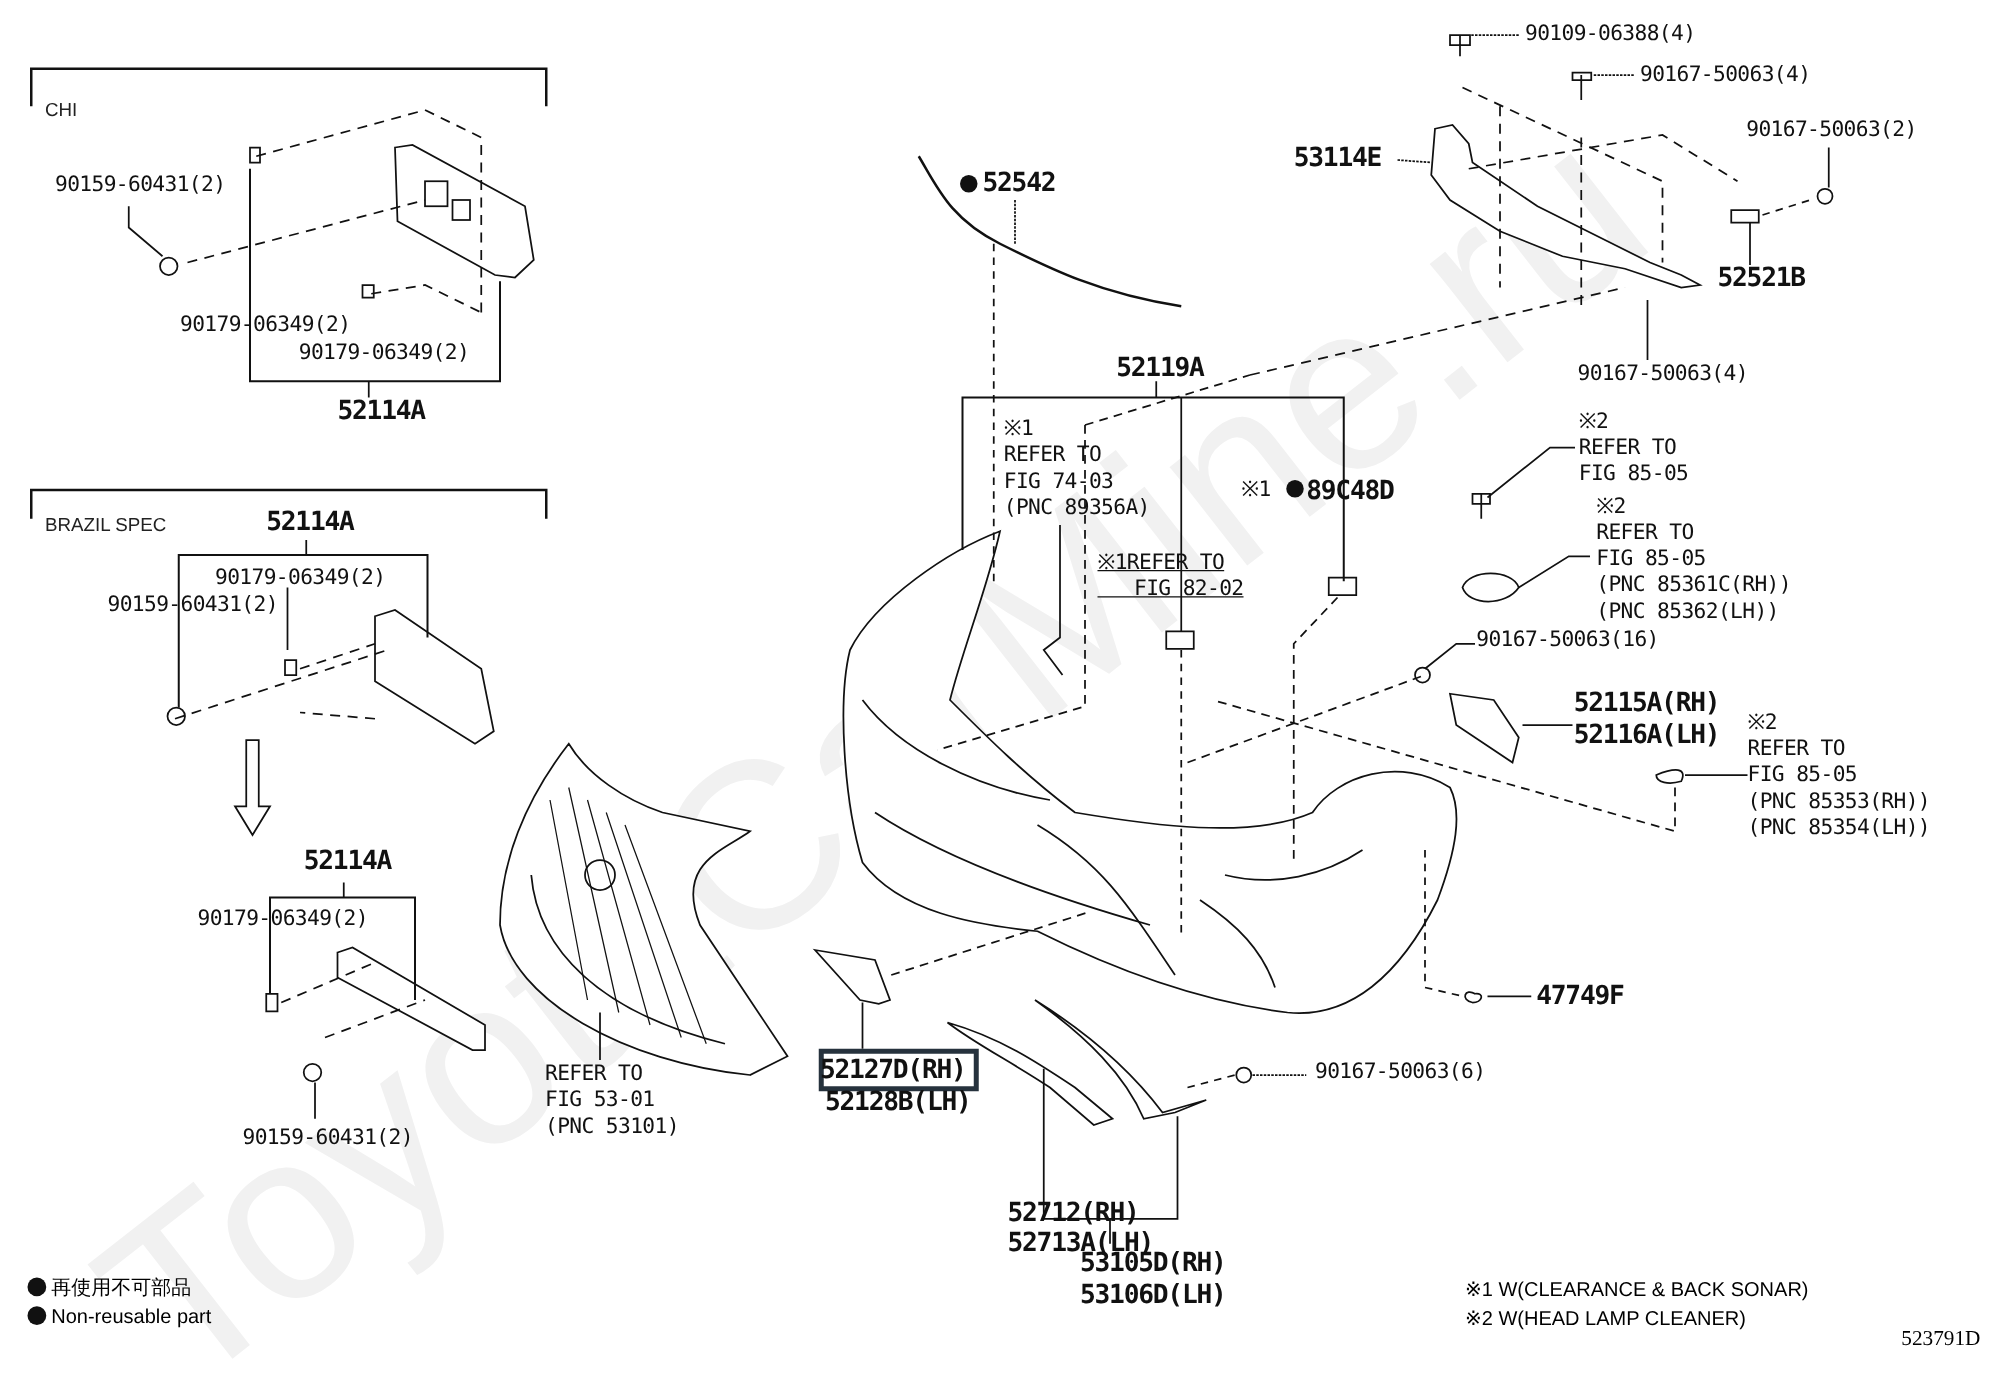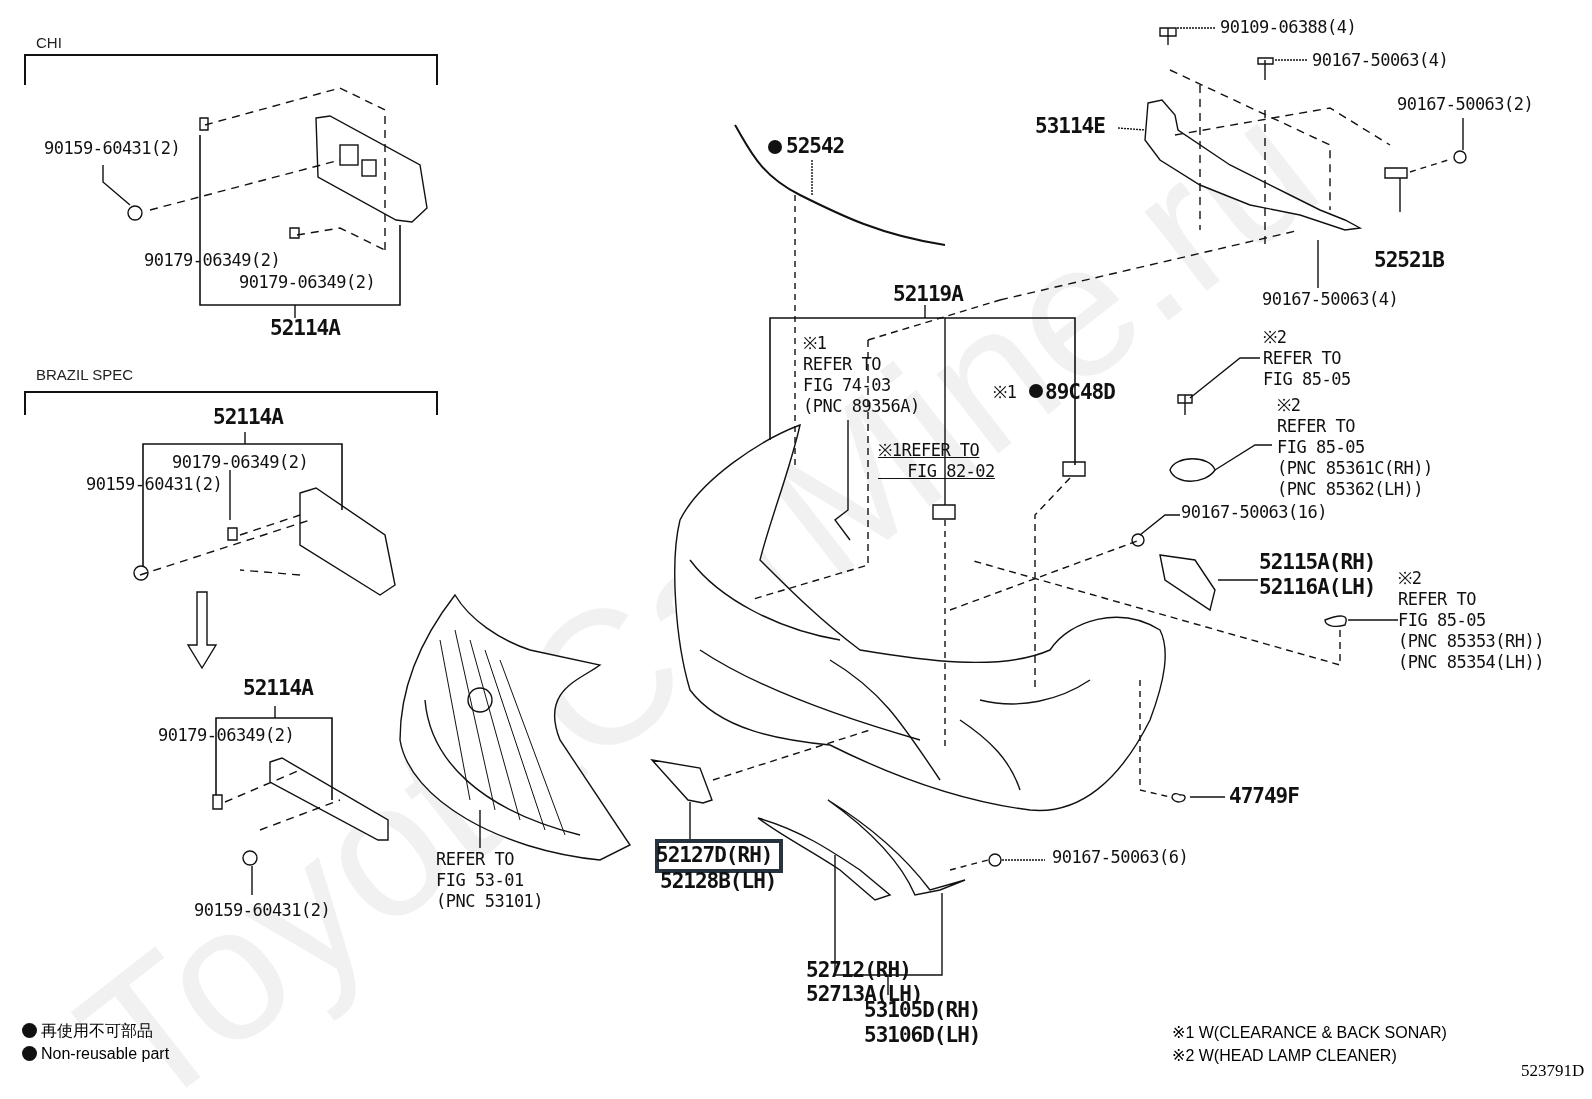--- a/index.html
+++ b/index.html
@@ -1,20 +1,20 @@
 <!DOCTYPE html>
 <html><head>
 <meta charset="utf-8">
 <style>
   html,body{margin:0;padding:0;background:#fff;}
   body{width:1592px;height:1099px;position:relative;overflow:hidden;font-family:"DejaVu Sans Mono","Liberation Mono",monospace;color:#111;}
   #art{position:absolute;left:0;top:0;width:1592px;height:1099px;}
   .lbl{position:absolute;font-family:"DejaVu Sans Mono","Liberation Mono",monospace;font-size:17px;line-height:21px;white-space:pre;color:#111;letter-spacing:-0.5px;}
   .big{font-size:21px;font-weight:bold;line-height:25px;letter-spacing:-1px;}
-  .sec{position:absolute;font-family:"Liberation Sans","DejaVu Sans",sans-serif;font-size:15px;color:#222;}
+  .sec{position:absolute;font-family:"Liberation Sans","DejaVu Sans",sans-serif;font-size:15px;color:#222;margin-top:46px;}
   .note{position:absolute;font-family:"Liberation Sans","DejaVu Sans",sans-serif;font-size:16px;line-height:22px;color:#000000;white-space:pre;}
   .dot{display:inline-block;width:15px;height:15px;border-radius:50%;background:#111;vertical-align:-2px;margin-right:4px;}
   .hl{position:absolute;left:655px;top:839px;width:128px;height:34px;border:4px solid #26323d;box-sizing:border-box;}
   .wm{position:absolute;left:40px;top:980px;font-family:"Liberation Sans",sans-serif;font-size:190px;color:#f1f1f1;transform:rotate(-38deg);transform-origin:left top;white-space:nowrap;pointer-events:none;}
 </style>
 </head>
 <body>
 
 <div class="wm">ToyotaCarMine.ru</div>
 
@@ -168,21 +168,21 @@
 (PNC 89356A)</div>
 <div class="lbl" style="left:878px;top:440px;text-decoration:underline;">※1REFER TO
    FIG 82-02</div>
 <div class="lbl" style="left:993px;top:382px;">※1</div>
 <div class="lbl big" style="left:1045px;top:380px;">89C48D</div>
 
 <div class="lbl" style="left:1220px;top:17px;">90109-06388(4)</div>
 <div class="lbl" style="left:1312px;top:50px;">90167-50063(4)</div>
 <div class="lbl" style="left:1397px;top:94px;">90167-50063(2)</div>
 <div class="lbl big" style="left:1035px;top:114px;">53114E</div>
-<div class="lbl big" style="left:1374px;top:210px;margin-top:38px;">52521B</div>
+<div class="lbl big" style="left:1374px;top:210px;">52521B</div>
 <div class="lbl" style="left:1262px;top:289px;">90167-50063(4)</div>
 
 <div class="lbl" style="left:1263px;top:327px;">※2
 REFER TO
 FIG 85-05</div>
 <div class="lbl" style="left:1277px;top:395px;">※2
 REFER TO
 FIG 85-05
 (PNC 85361C(RH))
 (PNC 85362(LH))</div>

